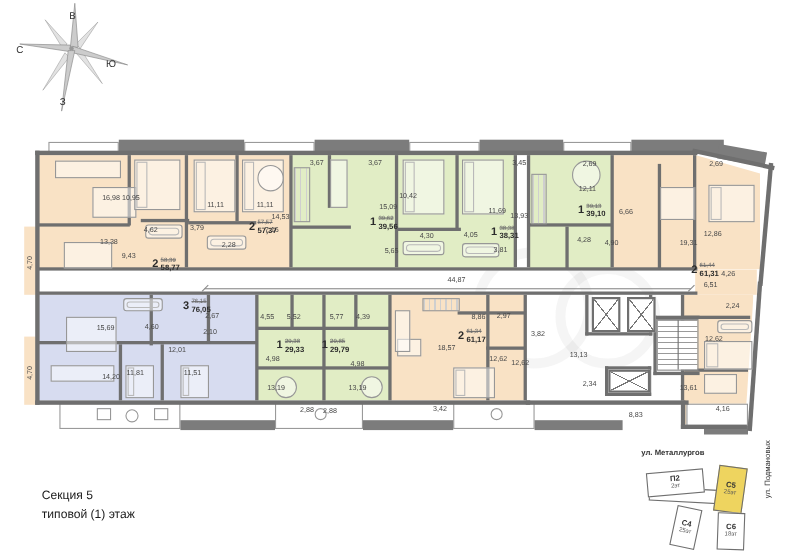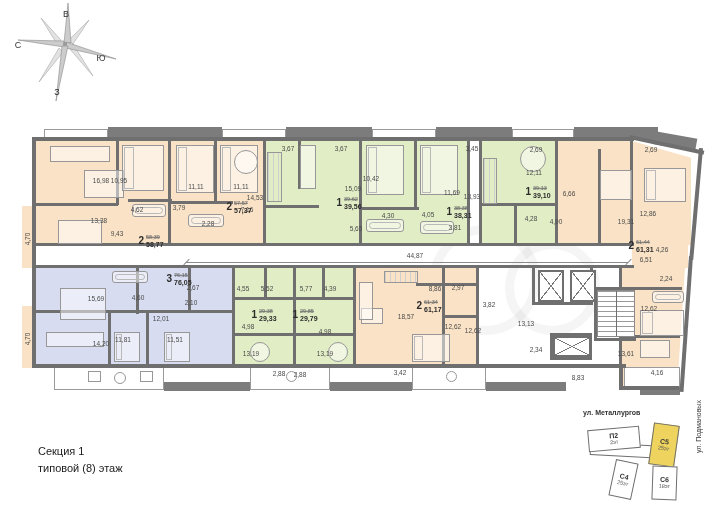--- a/index.html
+++ b/index.html
@@ -364,22 +364,22 @@
           <span class="old">61,34</span>
           <span class="area">61,17</span>
         </span>
       </div>
       <div class="abs dimline" style="left: 186px; top: 262px; width: 442px;"></div>
       <div class="abs dimtick" style="left: 186px; top: 258px;"></div>
       <div class="abs dimtick" style="left: 628px; top: 258px;"></div>
       <div class="abs lbl" style="left: 415px; top: 256px;">44,87</div>
     </div>
 
-  <div class="abs footer-line" style="left:38px;top:445px;">Секция 1</div>
-  <div class="abs footer-line" style="left:38px;top:462px;">типовой (8) этаж</div>
+  <div class="abs footer-line" style="left:38px;top:445px;">Секция 5</div>
+  <div class="abs footer-line" style="left:38px;top:462px;">типовой (1) этаж</div>
 
   <div class="abs" id="minimap" style="left:555px;top:398px;width:165px;height:111px;">
     <span class="abs mm-street" style="left:28px;top:11px;">ул. Металлургов</span>
     <span class="abs mm-street" style="left:140px;top:55px;transform:rotate(-90deg);transform-origin:left top;font-weight:normal;">ул. Подмановых</span>
   <div class="abs mm-b" style="left: 35px; top: 46px; width: 76px; height: 13px; transform: rotate(3deg);"></div>
       <div class="abs mm-b" style="left: 33px; top: 30px; width: 52px; height: 22px; transform: rotate(-5deg);">
         <span class="nm">П2</span>
         <span class="fl">2эт</span>
       </div>
       <div class="abs mm-b" style="left: 57px; top: 63px; width: 23px; height: 37px; transform: rotate(12deg);">

